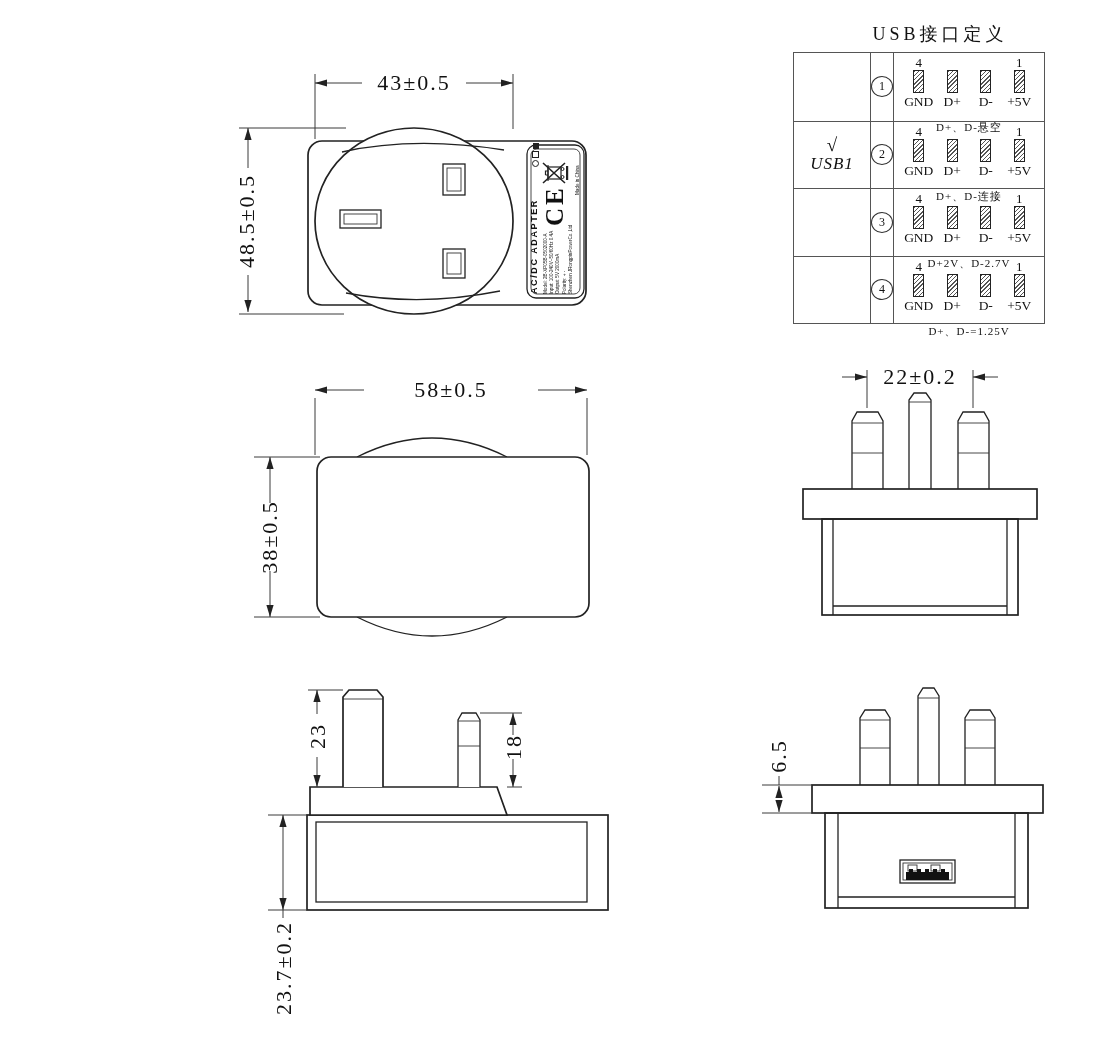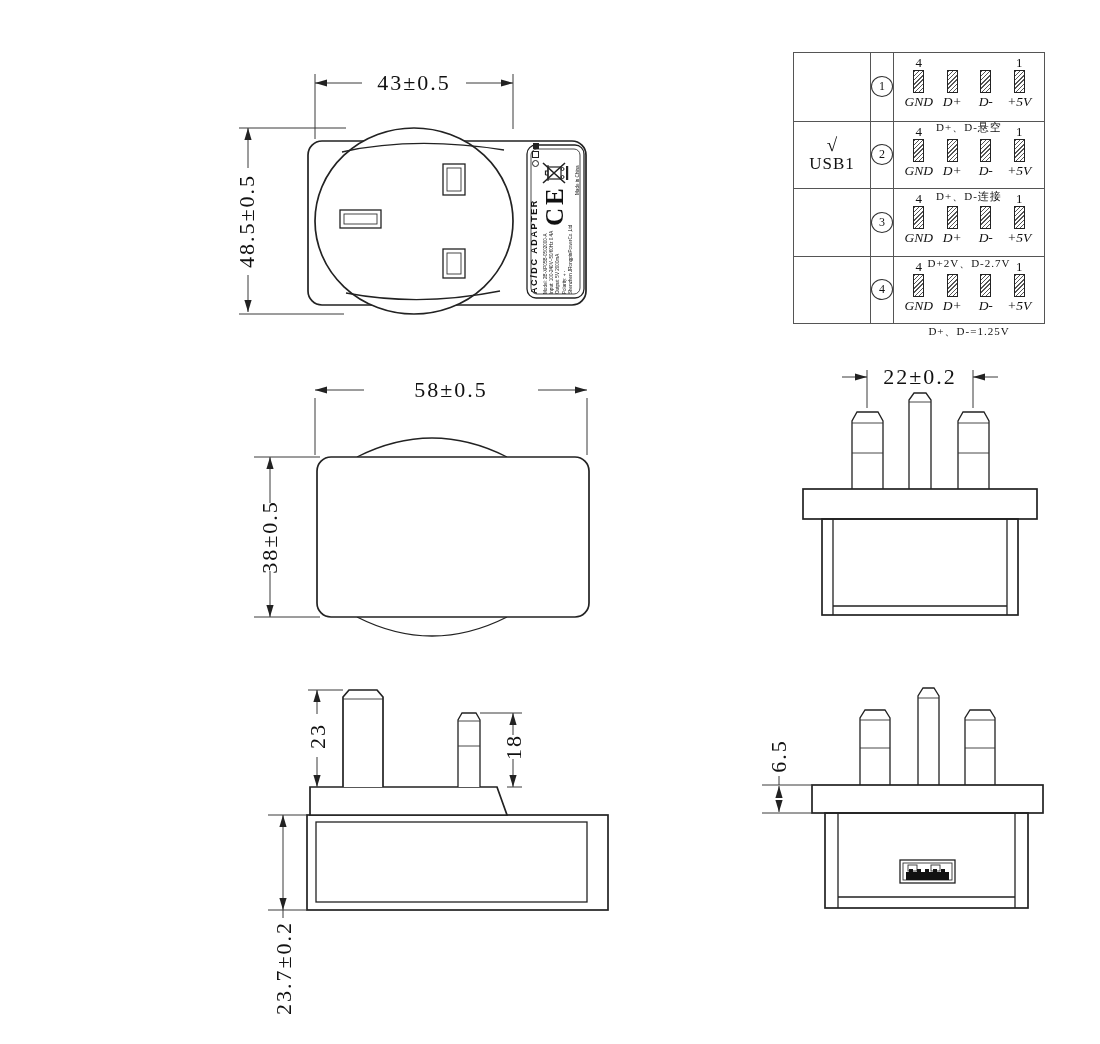--- a/index.html
+++ b/index.html
@@ -17,30 +17,30 @@
   .tbl-title{position:absolute;left:820px;top:22px;width:240px;text-align:center;
              font-size:18px;letter-spacing:4px;}
   .usb-tbl{position:absolute;left:793px;top:52px;width:252px;
            display:grid;grid-template-columns:77px 23px 150px;grid-auto-rows:67.5px;
            border:1px solid #555;box-sizing:border-box;}
   .usb-tbl>div{border-right:1px solid #555;border-top:1px solid #555;box-sizing:border-box;
                display:flex;flex-direction:column;align-items:center;justify-content:center;}
   .usb-tbl>div:nth-child(-n+3){border-top:none;}
   .usb-tbl>div:nth-child(3n){border-right:none;}
   .c-sel .check{font-size:19px;line-height:1;}
-  .c-sel .port{font-size:17px;letter-spacing:1px;}
+  .c-sel .port{font-size:17px;letter-spacing:1px;font-style:italic;}
   .circ{display:inline-flex;width:20px;height:19px;border:1px solid #333;border-radius:50%;
         align-items:center;justify-content:center;font-size:12px;}
   .c-pins{justify-content:flex-start !important;padding-top:2px;}
   .pins{display:flex;width:100%;padding:0 8px;box-sizing:border-box;}
   .pitem{flex:1;display:flex;flex-direction:column;align-items:center;}
   .pnum{height:15px;font-size:13px;}
   .pglyph{width:9px;height:21px;border:1px solid #222;
           background:repeating-linear-gradient(135deg,#555 0 1px,transparent 1px 3px);}
-  .plab{font-size:13.5px;margin-top:1px;font-style:italic;}
+  .plab{font-size:13.5px;margin-top:1px;}
   .note{font-size:11px;margin-top:10px;letter-spacing:1px;}
   
   .adapter-label{position:absolute;left:527px;top:145px;width:57px;height:153px;}
   .label-rot{position:absolute;left:0;top:0;width:153px;height:57px;
              transform:rotate(-90deg) translate(-153px,0);transform-origin:0 0;
              font-family:"Liberation Sans",sans-serif;}
   .lp-title{position:absolute;left:4px;top:2px;font-weight:bold;font-size:9px;letter-spacing:1.6px;}
   .lp-lines{position:absolute;left:4px;top:16px;width:70px;font-size:4.6px;line-height:1.35;
             transform-origin:0 0;white-space:nowrap;}
   .lp-ce{position:absolute;left:72px;top:14px;font-family:"Liberation Serif",serif;
@@ -198,20 +198,21 @@
     </div>
     <div class="lp-icons">
       <span class="ic-circle"></span>
       <span class="ic-sq"></span>
       <span class="ic-sqf"></span>
     </div>
     <div class="lp-made">Made in China</div>
   </div>
 </div>
 
+<div class="tbl-title">USB接口定义</div>
 <div class="usb-tbl">
 
   <div class="c-sel"></div>
   <div class="c-num">
     <span class="circ">1</span>
   </div>
   <div class="c-pins">
     <div class="pins">
       <div class="pitem">
             <div class="pnum">4</div>

